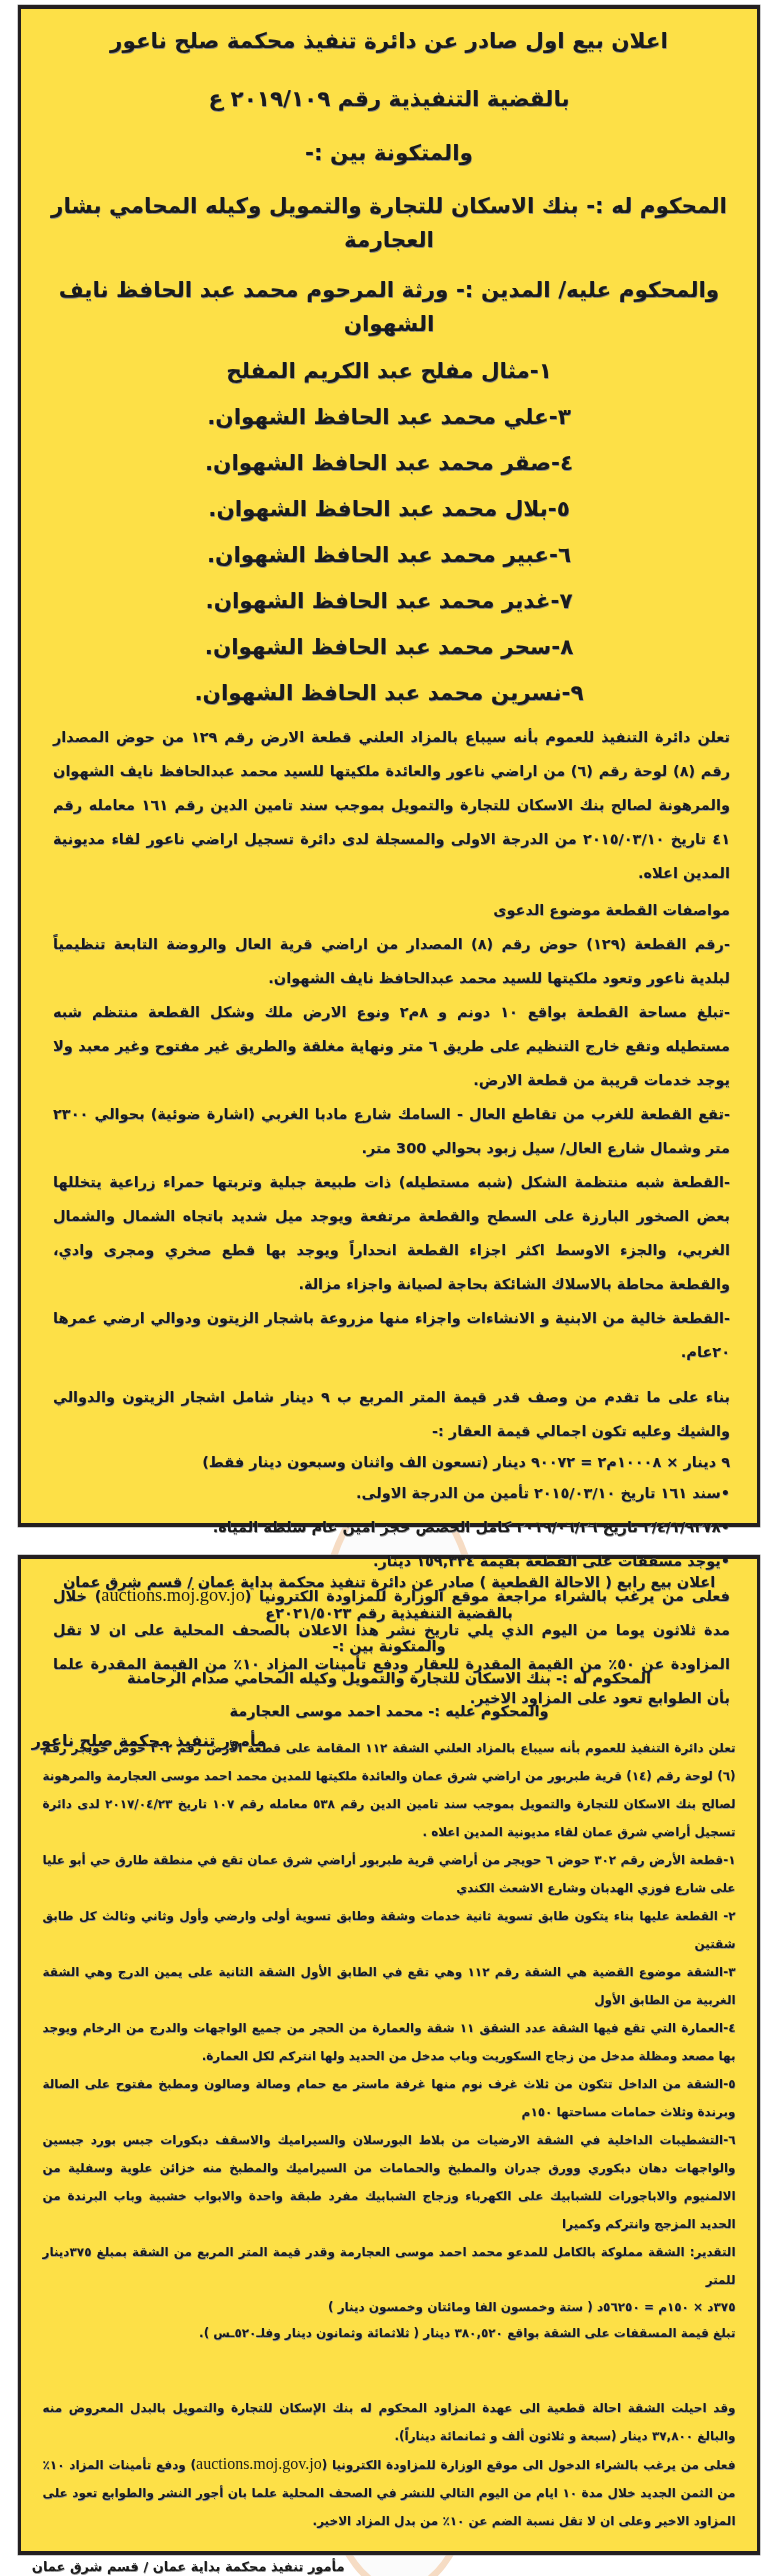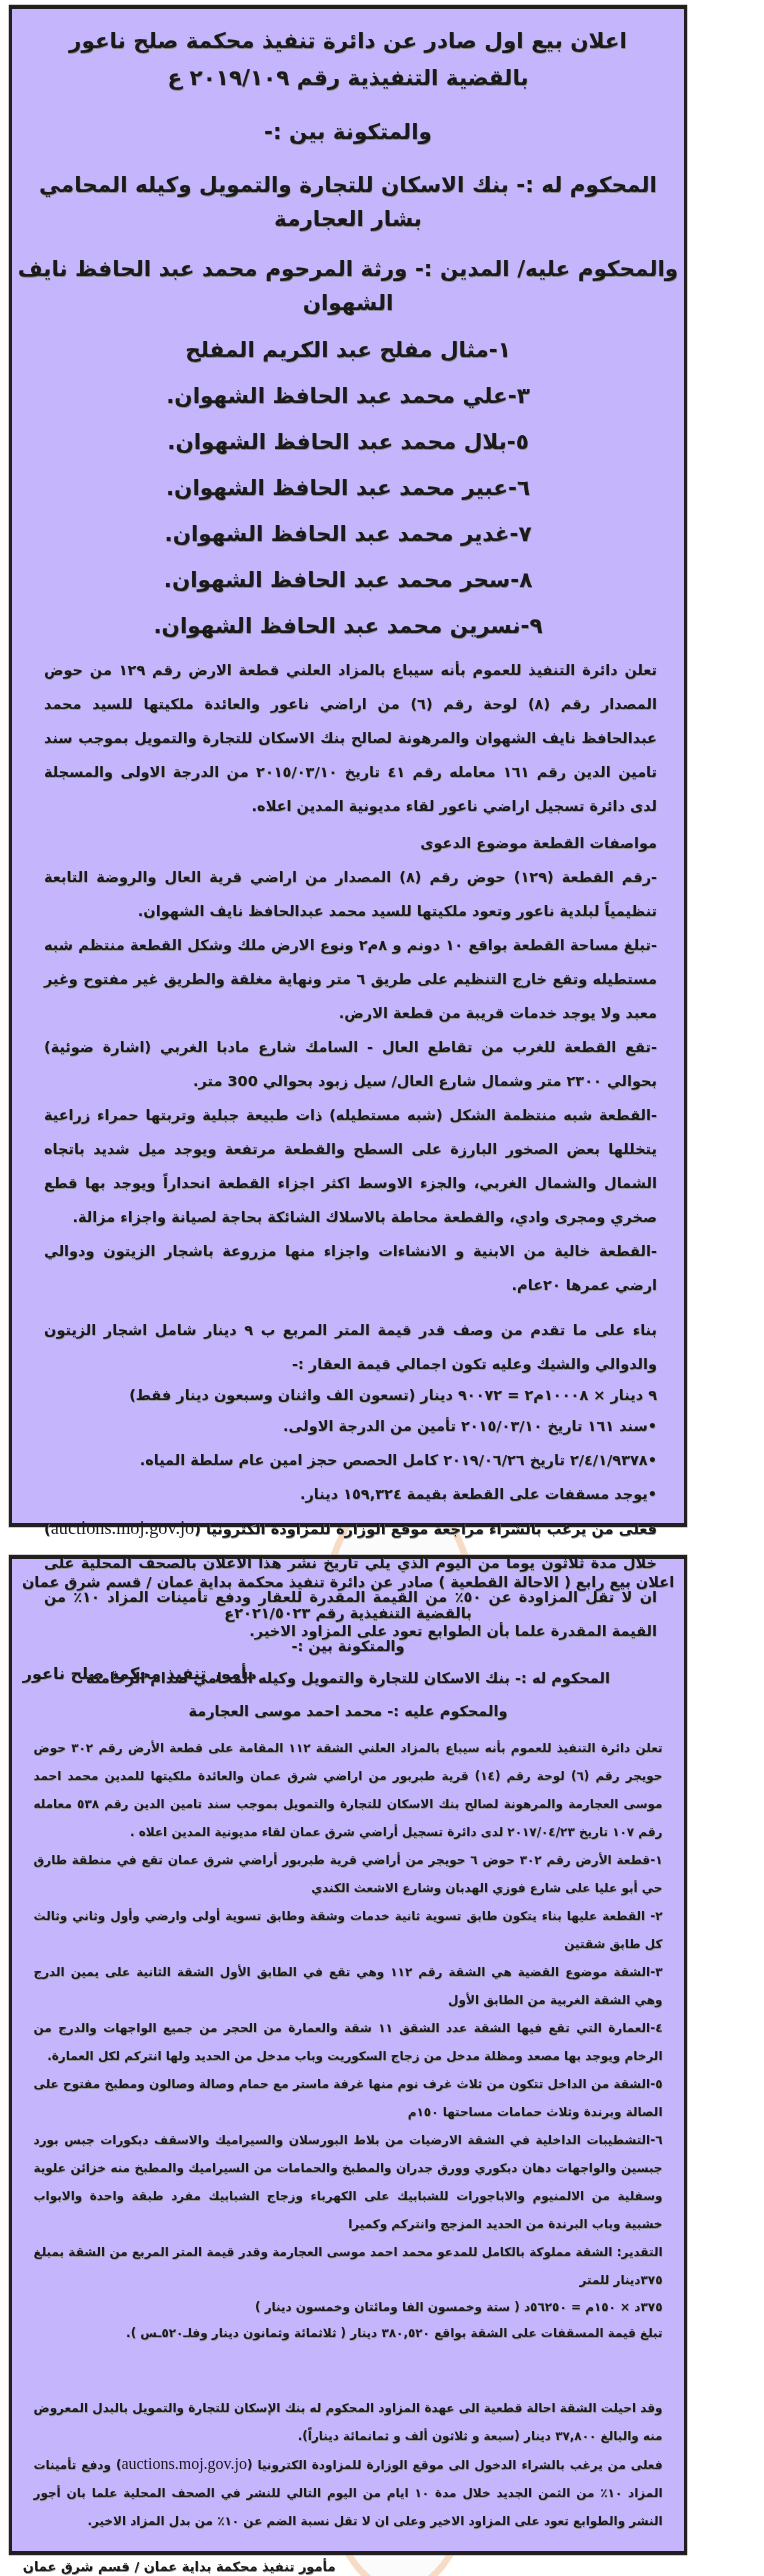--- a/index.html
+++ b/index.html
@@ -1,17 +1,17 @@
 <!DOCTYPE html>
 <html lang="ar" dir="rtl" style="font-size:8.6px"><head>
 <meta charset="utf-8">
 <style>
   html, body { margin:0; padding:0; background:#ffffff; }
   body { width:765px; height:2576px; position:relative; overflow:hidden; font-family:"DejaVu Sans", sans-serif; color:#1a1a1a; }
-  .notice { position:absolute; left:9px; width:678px; box-sizing:border-box; border-top:4.3px solid #231f20; border-right:3.8px solid #231f20; border-bottom:4.8px solid #231f20; border-left:3.8px solid #231f20; box-shadow: 0 0 0 0.5px #9a9a9a; background:#c4b5fd; }
+  .notice { position:absolute; left:18px; width:742px; box-sizing:border-box; border-top:4.3px solid #231f20; border-right:3.8px solid #231f20; border-bottom:4.8px solid #231f20; border-left:3.8px solid #231f20; box-shadow: 0 0 0 0.5px #9a9a9a; background:#fde047; }
   #notice-1 { top:5.4px; height:1522px; }
   #notice-2 { top:1555px; height:1000px; }
   .watermark { position:absolute; pointer-events:none; }
   .wm-clock { width:151px; height:301px; border-radius:50%; border:7.5px solid #f6dcc4; background:#fbfbfb; }
   .wm-text { color:#e8e8e8; font-weight:bold; font-size:48px; }
   .title { text-align:center; font-weight:bold; font-size:21.5px; line-height:34px; text-shadow:0.5px 1.1px 0.5px #8a8a8a; margin:0; }
   .party { text-align:center; font-weight:bold; font-size:21.5px; line-height:34px; text-shadow:0.5px 1.1px 0.5px #8a8a8a; margin:0; }
   .heir { text-align:center; font-weight:bold; font-size:21.5px; line-height:34px; text-shadow:0.5px 1.1px 0.5px #8a8a8a; margin:3.2px 0; }
   .body-p { font-weight:bold; font-size:14.5px; line-height:32px; text-shadow:0.5px 0.5px 0.5px #9a9a9a; margin:0; padding:0 27px 0 32px; text-align:justify; }
   .body-p2 { font-weight:bold; font-size:12px; line-height:28px; text-shadow:0.5px 0.5px 0.5px #9a9a9a; margin:0; padding:0 21.5px 0 21.5px; text-align:justify; }
@@ -29,28 +29,29 @@
 <div class="watermark wm-clock" style="left:317px; top:1484px;"></div>
 <div class="watermark wm-clock" style="left:317px; top:1935px;"></div>
 <div class="watermark wm-clock" style="left:317px; top:2279px;"></div>
 <div class="watermark wm-text" style="left:226px; top:376px; font-size:108px; color:#ececec;">الساعة</div>
 <div class="watermark wm-text" style="left:226px; top:839px; font-size:108px; color:#ececec;">الساعة</div>
 <div class="watermark wm-text" style="left:226px; top:1828px; font-size:108px; color:#ececec;">الساعة</div>
 
 <div class="notice" id="notice-1">
   <div class="content" style="padding-top:15px;">
     <p class="title">اعلان بيع اول صادر عن دائرة تنفيذ محكمة صلح ناعور</p>
-    <p class="title" style="margin-top:3px;">بالقضية التنفيذية رقم ٢٠١٩/١٠٩ ع</p>
+    <p class="title" style="margin-top:24px;">بالقضية التنفيذية رقم ٢٠١٩/١٠٩ ع</p>
     <p class="title" style="margin-top:19.4px;">والمتكونة بين :-</p>
     <p class="party" style="margin-top:19.4px;">المحكوم له :- بنك الاسكان للتجارة والتمويل وكيله المحامي بشار العجارمة</p>
     <p class="party" style="margin-top:16px;">والمحكوم عليه/ المدين :- ورثة المرحوم محمد عبد الحافظ نايف الشهوان</p>
 
     <div style="margin-top:13px;">
       <p class="heir">١-مثال مفلح عبد الكريم المفلح</p>
       <p class="heir" style="margin-top:12px;">٣-علي محمد عبد الحافظ الشهوان.</p>
+      <p class="heir" style="margin-top:12px;">٤-صقر محمد عبد الحافظ الشهوان.</p>
       <p class="heir" style="margin-top:12px;">٥-بلال محمد عبد الحافظ الشهوان.</p>
       <p class="heir" style="margin-top:12px;">٦-عبير محمد عبد الحافظ الشهوان.</p>
       <p class="heir" style="margin-top:12px;">٧-غدير محمد عبد الحافظ الشهوان.</p>
       <p class="heir" style="margin-top:12px;">٨-سحر محمد عبد الحافظ الشهوان.</p>
       <p class="heir" style="margin-top:12px;">٩-نسرين محمد عبد الحافظ الشهوان.</p>
     </div>
 
     <p class="body-p" style="margin-top:9.7px; line-height:34px;">تعلن دائرة التنفيذ للعموم بأنه سيباع بالمزاد العلني قطعة الارض رقم ١٢٩ من حوض المصدار رقم (٨) لوحة رقم (٦) من اراضي ناعور والعائدة ملكيتها للسيد محمد عبدالحافظ نايف الشهوان والمرهونة لصالح بنك الاسكان للتجارة والتمويل بموجب سند تامين الدين رقم ١٦١ معامله رقم ٤١ تاريخ ٢٠١٥/٠٣/١٠ من الدرجة الاولى والمسجلة لدى دائرة تسجيل اراضي ناعور لقاء مديونية المدين اعلاه.</p>
     <p class="body-p" style="margin-top:3.2px; line-height:34px;">مواصفات القطعة موضوع الدعوى</p>
     <p class="body-p" style="line-height:34px;">-رقم القطعة (١٢٩) حوض رقم (٨) المصدار من اراضي قرية العال والروضة التابعة تنظيمياً لبلدية ناعور وتعود ملكيتها للسيد محمد عبدالحافظ نايف الشهوان.</p>

